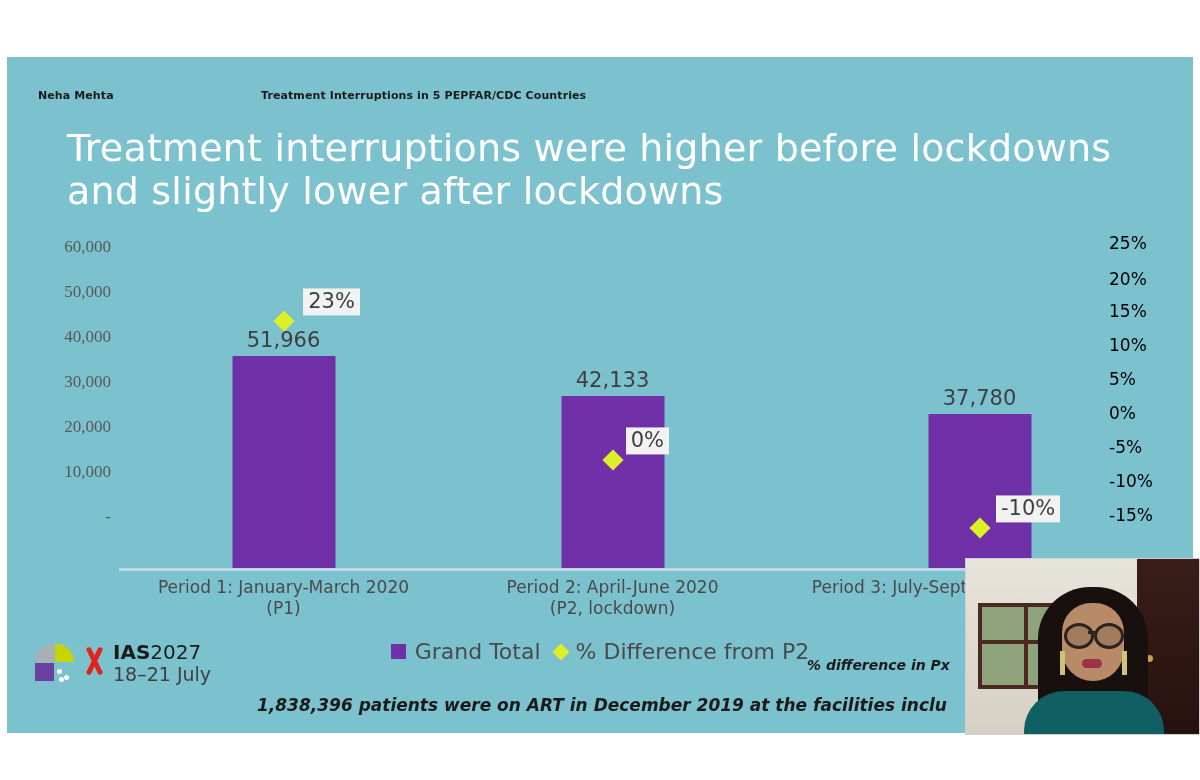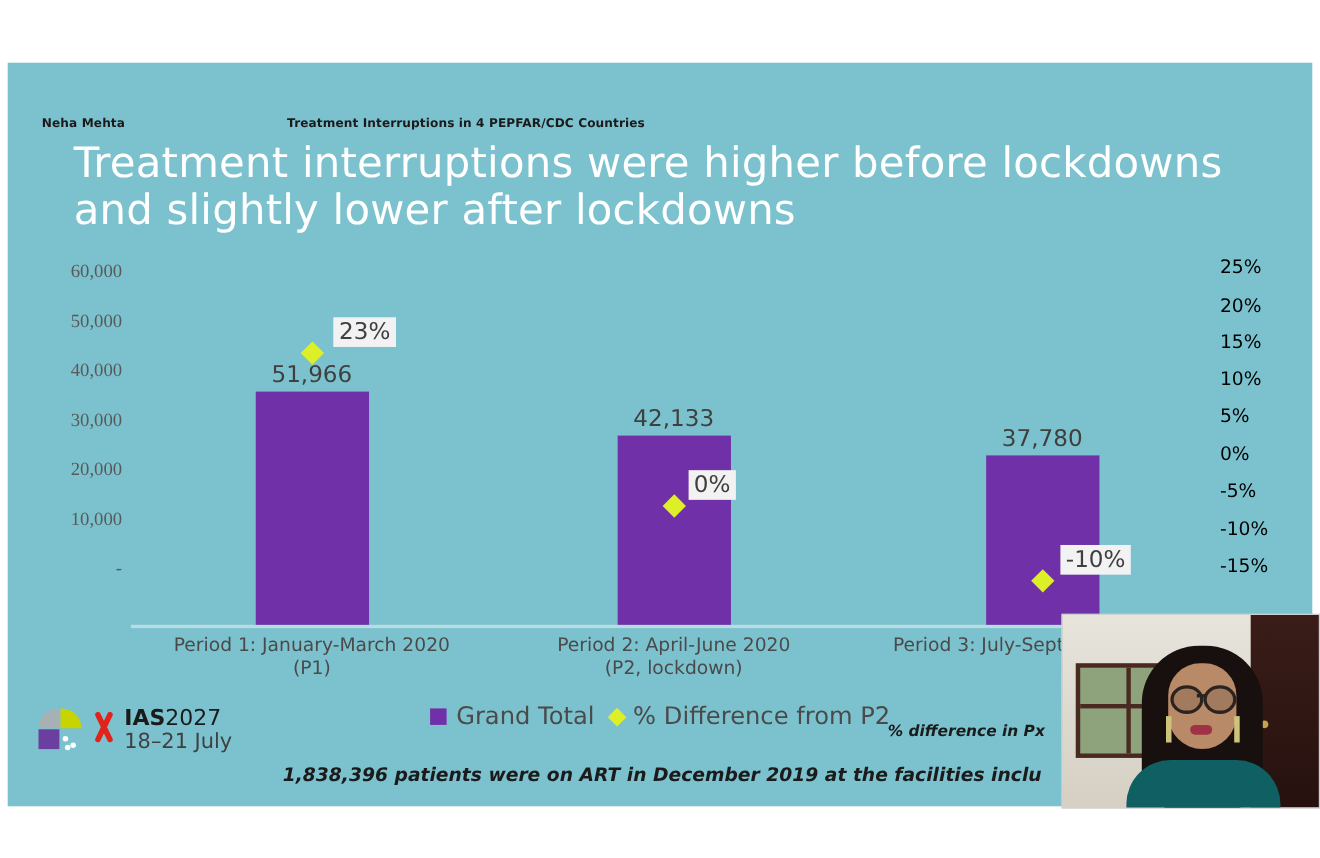--- a/index.html
+++ b/index.html
@@ -14,21 +14,21 @@
   #slide{
     position:absolute;
     left:7px;top:57px;width:1186px;height:676px;
     background:#7bc2ce;
     overflow:hidden;
   }
   
   .hdr{
     position:absolute;top:32px;
     font-size:11px;font-weight:bold;color:#1b1b1b;
-    letter-spacing:.1px;white-space:nowrap;margin-top:16px;
+    letter-spacing:.1px;white-space:nowrap;
   }
   .hdr-author{left:31px;}
   .hdr-topic{left:254px;}
   
   #title{
     position:absolute;left:60px;top:70px;width:1100px;
     font-size:38px;line-height:1.12;
     color:#ffffff;font-weight:400;
     letter-spacing:.2px;
   }
@@ -168,21 +168,21 @@
   .wc-ear{position:absolute;width:5px;height:24px;background:#cfc27a;top:92px;}
   .wc-el{left:94px;} .wc-er{left:156px;}
   
 </style>
 </head>
 <body>
 
 <div id="slide">
 
   <div class="hdr hdr-author">Neha Mehta</div>
-  <div class="hdr hdr-topic">Treatment Interruptions in 4 PEPFAR/CDC Countries</div>
+  <div class="hdr hdr-topic">Treatment Interruptions in 5 PEPFAR/CDC Countries</div>
 
   <div id="title">Treatment interruptions were higher before lockdowns and slightly lower after lockdowns</div>
 
   <div id="chart">
 
     <div class="yaxis-left">
       <div class="tick" style="top:0px;">60,000</div>
       <div class="tick" style="top:45px;">50,000</div>
       <div class="tick" style="top:90px;">40,000</div>
       <div class="tick" style="top:135px;">30,000</div>
@@ -213,21 +213,21 @@
         <div class="marker-label" style="left:56%;bottom:239px;">23%</div>
       </div>
 
       <div class="bar-slot" style="left:329px;">
         <div class="bar" style="height:172px;"></div>
         <div class="bar-label" style="bottom:176px;">42,133</div>
         <div class="marker" style="left:50%;bottom:93px;"></div>
         <div class="marker-label" style="left:54%;bottom:100px;">0%</div>
       </div>
 
-      <div class="bar-slot" style="left:664px;">
+      <div class="bar-slot" style="left:696px;">
         <div class="bar" style="height:154px;"></div>
         <div class="bar-label" style="bottom:158px;">37,780</div>
         <div class="marker" style="left:50%;bottom:25px;"></div>
         <div class="marker-label" style="left:55%;bottom:32px;">-10%</div>
       </div>
     </div>
 
     <div id="xaxis">
       <div class="xcat" style="left:0px;">
         <div>Period 1: January-March 2020</div>

